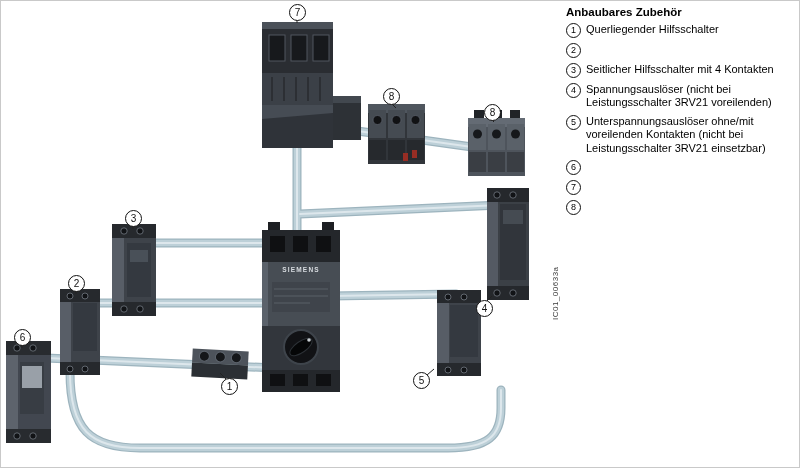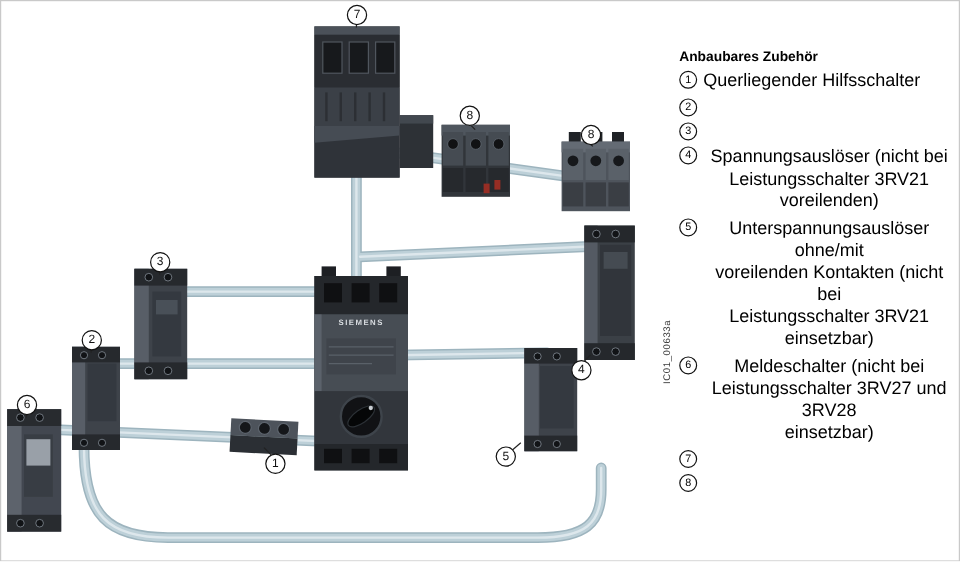--- a/index.html
+++ b/index.html
@@ -14,26 +14,26 @@
 
   .callout{position:absolute;width:15px;height:15px;border:1px solid #111;border-radius:50%;
            background:#fff;font-size:10px;line-height:15px;text-align:center;color:#111;z-index:5;}
 
   .breaker-label{position:absolute;left:262px;top:266px;width:78px;text-align:center;
                  font-size:6.5px;font-weight:bold;letter-spacing:1.2px;color:#d8dce0;z-index:4;}
 
   .figure-id{position:absolute;left:551px;top:190px;height:130px;writing-mode:vertical-rl;
              transform:rotate(180deg);font-size:8px;color:#3a3a3a;letter-spacing:.5px;}
 
-  .legend{position:absolute;left:566px;top:6px;width:230px;color:#000;margin-top:36px;}
+  .legend{position:absolute;left:566px;top:6px;width:230px;color:#000;}
   .legend-title{font-size:11.5px;font-weight:600;margin-bottom:5px;}
   .legend-item{display:flex;gap:5px;margin-bottom:5px;align-items:flex-start;}
   .num-circle{flex:0 0 auto;width:13px;height:13px;border:1px solid #111;border-radius:50%;
               font-size:9px;line-height:13px;text-align:center;margin-top:0px;}
-  .legend-text{font-size:15px;line-height:1.22;white-space:pre-line;text-align:center;}
+  .legend-text{font-size:11px;line-height:1.22;white-space:pre-line;}
 </style>
 </head>
 <body>
 
 <div class="stage">
 
   <svg width="800" height="468" viewBox="0 0 800 468" style="position:absolute;left:0;top:0;">
     <defs>
       <path id="p1" d="M297,146 L297,245"></path>
       <path id="p2" d="M328,127 L372,133"></path>
@@ -255,37 +255,35 @@
 
     <div class="legend-item">
       <span class="num-circle">1</span>
       <span class="legend-text">Querliegender Hilfsschalter</span>
     </div>
     <div class="legend-item">
       <span class="num-circle">2</span>
     </div>
     <div class="legend-item">
       <span class="num-circle">3</span>
+      <span class="legend-text">Seitlicher Hilfsschalter mit 4 Kontakten</span>
     </div>
     <div class="legend-item">
       <span class="num-circle">4</span>
       <span class="legend-text">Spannungsauslöser (nicht bei
 Leistungsschalter 3RV21 voreilenden)</span>
     </div>
     <div class="legend-item">
       <span class="num-circle">5</span>
       <span class="legend-text">Unterspannungsauslöser ohne/mit
 voreilenden Kontakten (nicht bei
 Leistungsschalter 3RV21 einsetzbar)</span>
     </div>
     <div class="legend-item">
       <span class="num-circle">6</span>
-      <span class="legend-text">Meldeschalter (nicht bei
-Leistungsschalter 3RV27 und 3RV28
-einsetzbar)</span>
     </div>
     <div class="legend-item">
       <span class="num-circle">7</span>
     </div>
     <div class="legend-item">
       <span class="num-circle">8</span>
     </div>
   </div>
 
   <div class="frame"></div>

